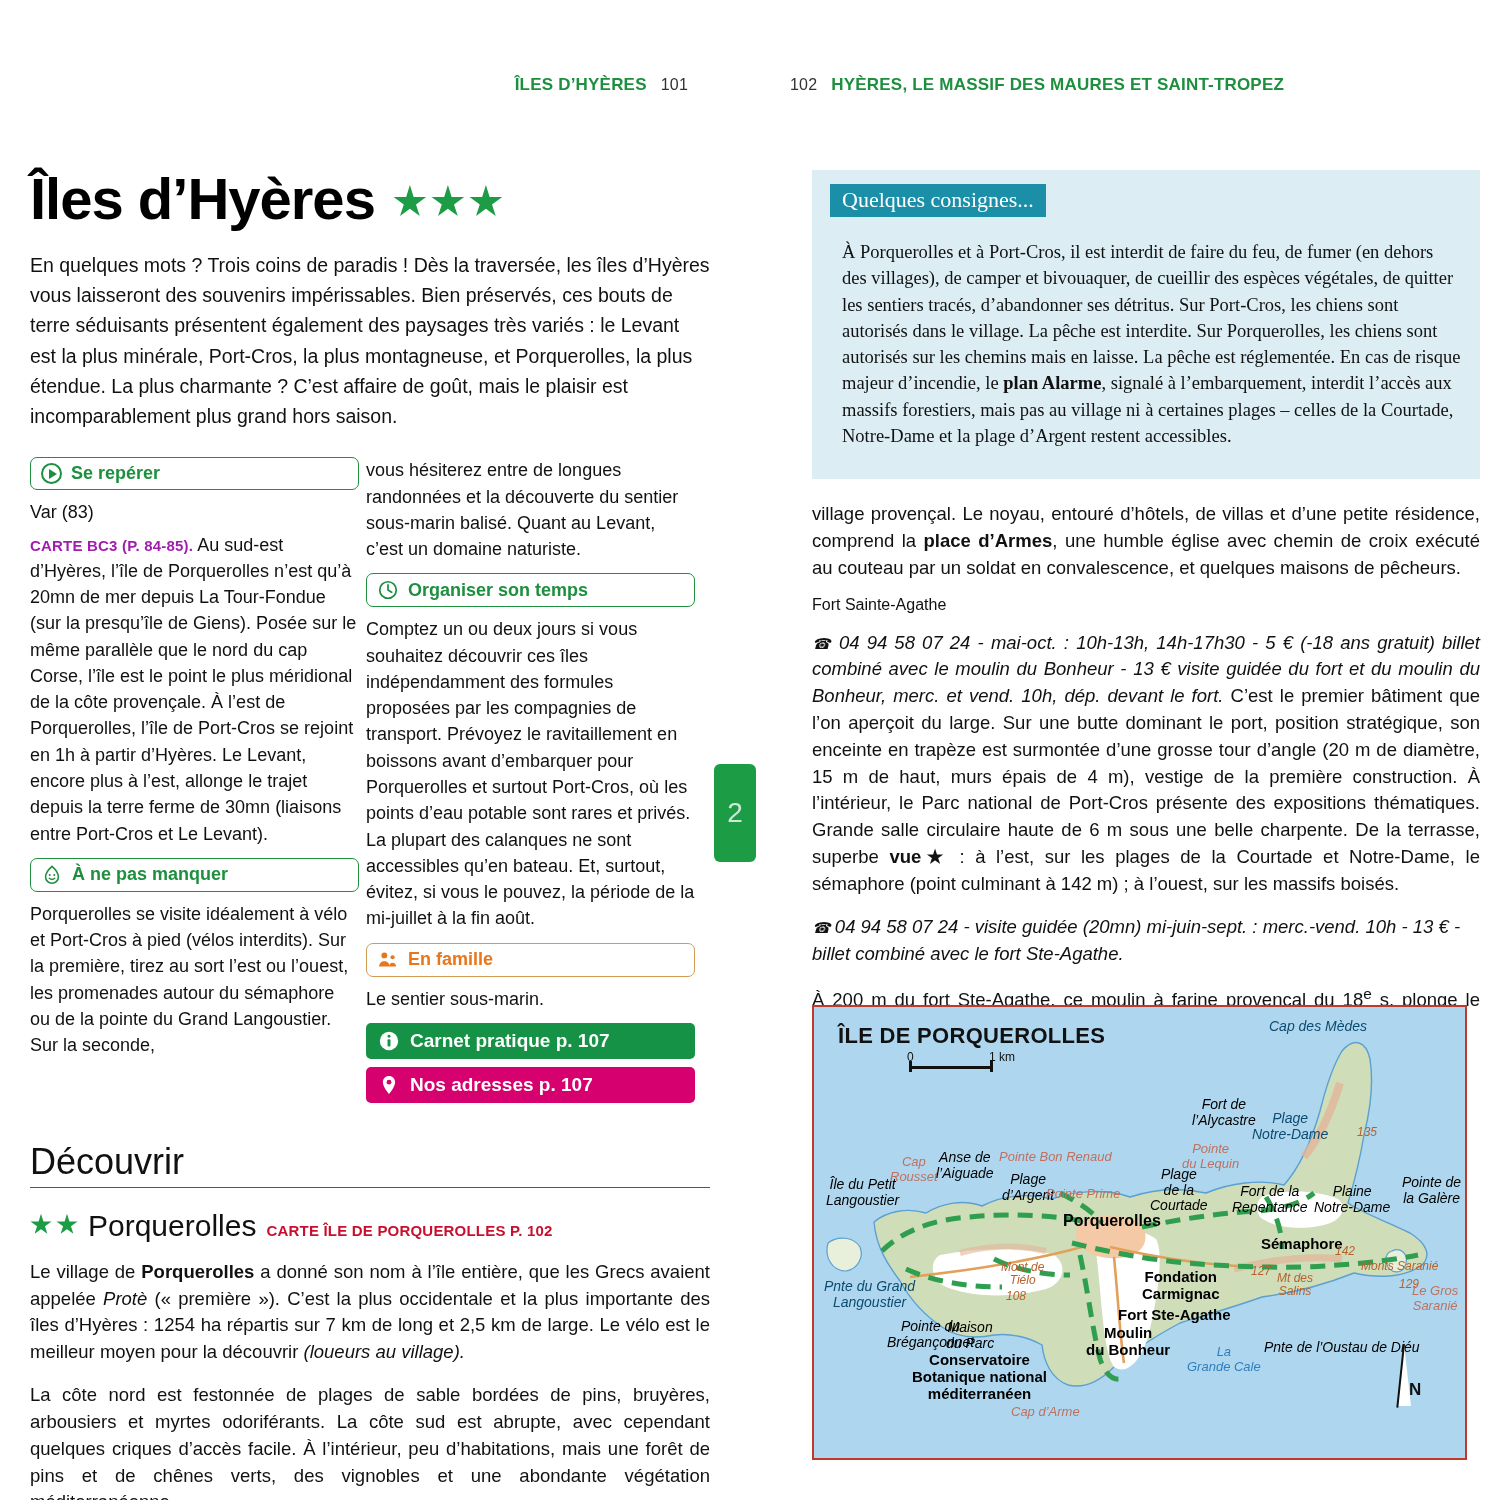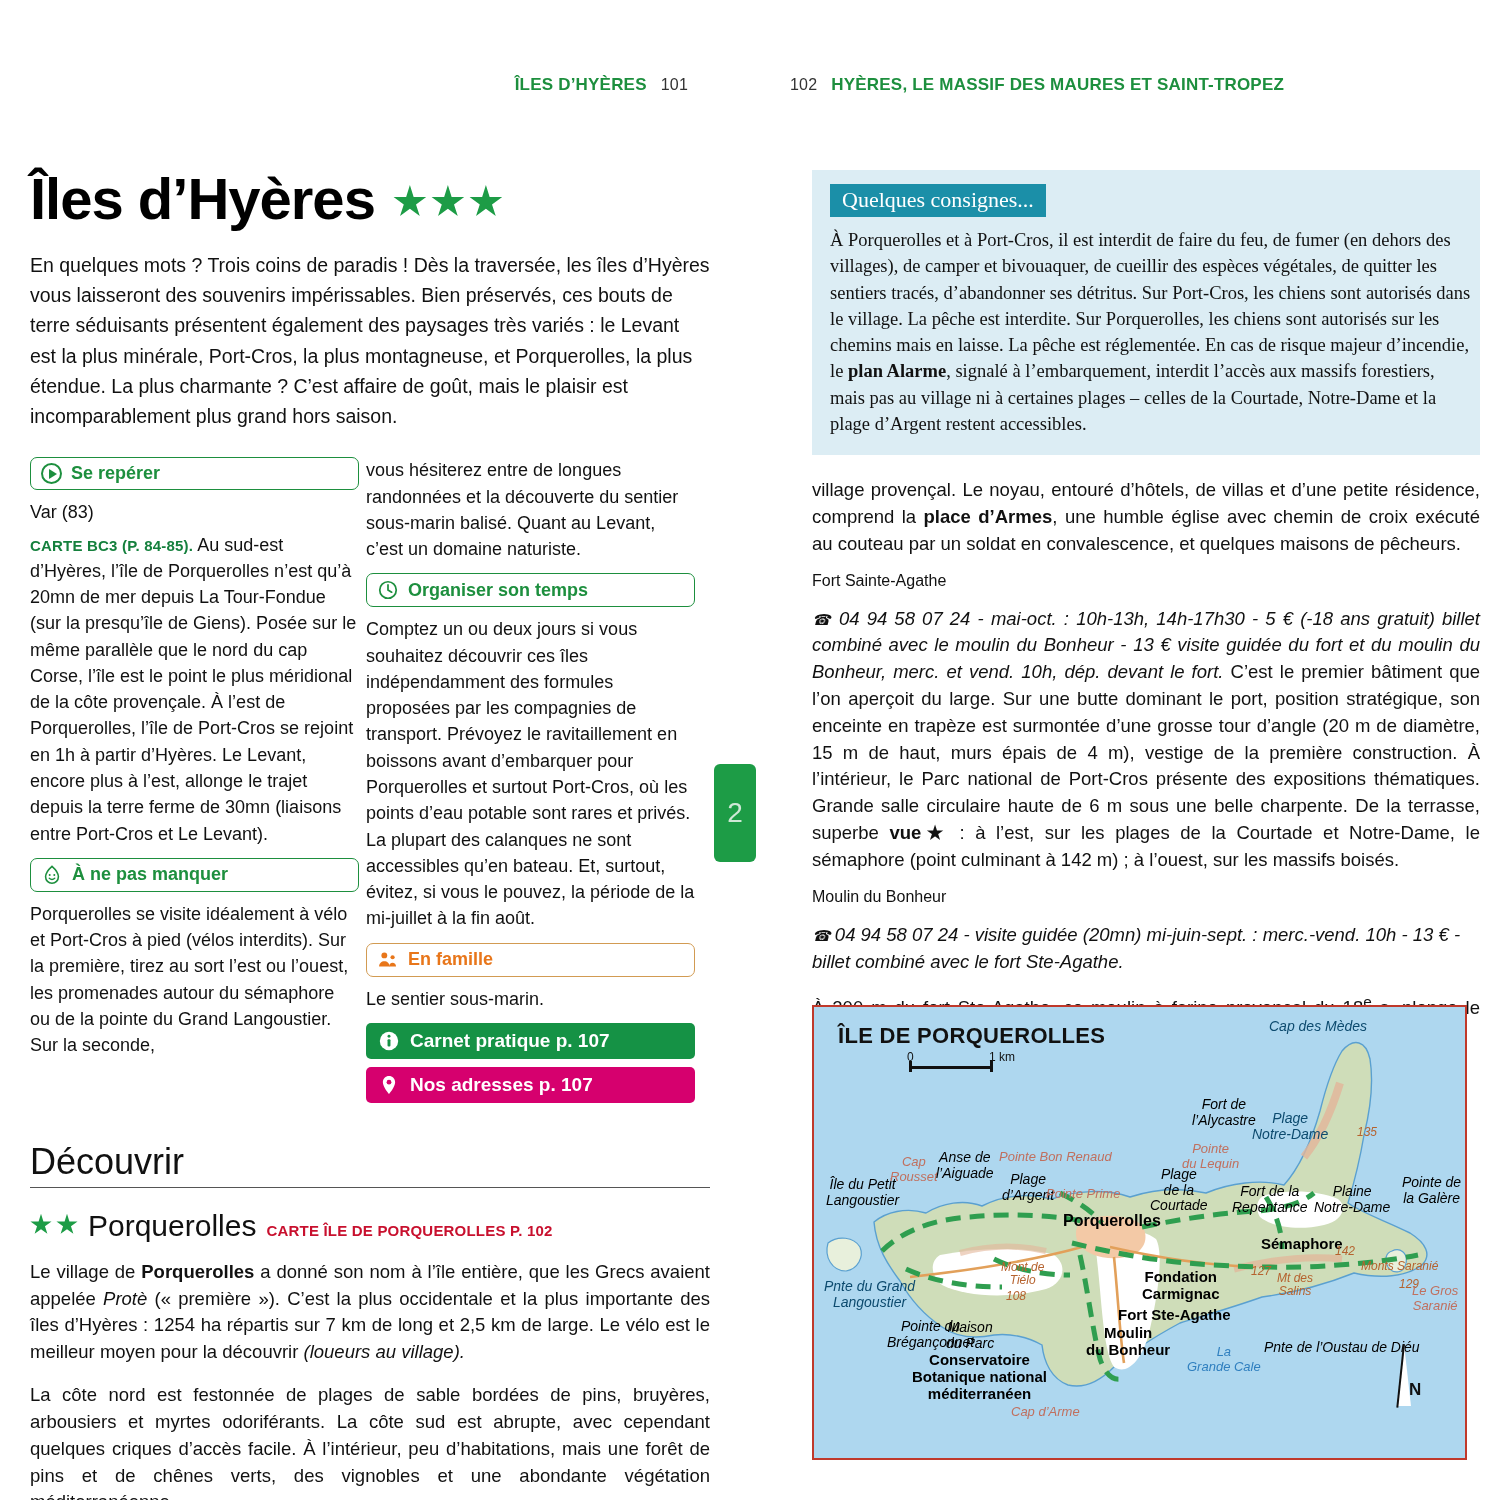--- a/index.html
+++ b/index.html
@@ -66,21 +66,21 @@
   }
   .icon-circle .tri {
     width:0;height:0;border-left:8px solid #1d8f3e;
     border-top:5px solid transparent;border-bottom:5px solid transparent;
     margin-left:2px;
   }
   .icon-svg { width:22px; height:22px; flex:none; display:block; }
 
   .boxtext { font-size:18px; line-height:1.46; margin:0 0 11px 0; }
   .boxtext.tight { margin-bottom:6px; }
-  .carte-ref { color:#15803d; font-weight:bold; font-size:15px; letter-spacing:.2px; }
+  .carte-ref { color:#a21caf; font-weight:bold; font-size:15px; letter-spacing:.2px; }
 
   
   .cta {
     display:flex; align-items:center; gap:10px;
     border-radius:5px; padding:7px 12px; margin-bottom:8px;
     color:#fff; font-weight:bold; font-size:19px;
   }
   .cta.green { background:#159245; }
   .cta.pink  { background:#d6006e; }
 
@@ -113,21 +113,21 @@
   .consignes {
     background:#dcedf4; padding:14px 6px 18px 18px; margin-bottom:22px;
   }
   .consignes-tag {
     display:inline-block; background:#1b8fa8; color:#fff;
     font-family:"Liberation Serif", serif; font-size:22px;
     padding:3px 12px 4px 12px; margin-bottom:10px;
   }
   .consignes p {
     font-family:"Liberation Serif", serif;
-    font-size:18.5px; line-height:1.42; margin:0; color:#111;
+    font-size:18.5px; line-height:1.42; margin:12px; color:#111;
   }
 
   
   .mapbox {
     position:absolute; left:812px; top:1005px; width:655px; height:455px;
     border:2px solid #c0392b; background:#aed7ef; overflow:hidden;
   }
   .map-title {
     position:absolute; left:24px; top:16px;
     font-size:22px; font-weight:bold; color:#111; letter-spacing:.3px;
@@ -285,21 +285,20 @@
   <div class="consignes">
     <div class="consignes-tag">Quelques consignes...</div>
     <p><span>À Porquerolles et à Port-Cros, il est interdit de faire du feu, de fumer (en dehors des villages), de camper et bivouaquer, de cueillir des espèces végétales, de quitter les sentiers tracés, d’abandonner ses détritus. Sur Port-Cros, les chiens sont autorisés dans le village. La pêche est interdite. Sur Porquerolles, les chiens sont autorisés sur les chemins mais en laisse. La pêche est réglementée. En cas de risque majeur d’incendie, le </span><b>plan Alarme</b><span>, signalé à l’embarquement, interdit l’accès aux massifs forestiers, mais pas au village ni à certaines plages – celles de la Courtade, Notre-Dame et la plage d’Argent restent accessibles.</span></p>
   </div>
 
   <p class="body-p"><span>village provençal. Le noyau, entouré d’hôtels, de villas et d’une petite résidence, comprend la </span><b>place d’Armes</b><span>, une humble église avec chemin de croix exécuté au couteau par un soldat en convalescence, et quelques maisons de pêcheurs.</span></p>
 
   <h3 class="sub">Fort Sainte-Agathe</h3>
   <p class="body-p"><span style="font-style:italic;font-size:15px">☎&nbsp;</span><i>04 94 58 07 24 - mai-oct. : 10h-13h, 14h-17h30 - 5 € (-18 ans gratuit) billet combiné avec le moulin du Bonheur - 13 € visite guidée du fort et du moulin du Bonheur, merc. et vend. 10h, dép. devant le fort.</i><span> C’est le premier bâtiment que l’on aperçoit du large. Sur une butte dominant le port, position stratégique, son enceinte en trapèze est surmontée d’une grosse tour d’angle (20 m de diamètre, 15 m de haut, murs épais de 4 m), vestige de la première construction. À l’intérieur, le Parc national de Port-Cros présente des expositions thématiques. Grande salle circulaire haute de 6 m sous une belle charpente. De la terrasse, superbe </span><b>vue★</b><span> : à l’est, sur les plages de la Courtade et Notre-Dame, le sémaphore (point culminant à 142 m) ; à l’ouest, sur les massifs boisés.</span></p>
 
-  <h3 class="sub">Moulin du Bonheur</h3>
   <p class="body-p noj"><span style="font-style:italic;font-size:15px">☎&nbsp;</span><i>04 94 58 07 24 - visite guidée (20mn) mi-juin-sept. : merc.-vend. 10h - 13 € - billet combiné avec le fort Ste-Agathe.</i></p>
   <p class="body-p"><span>À 200 m du fort Ste-Agathe, ce moulin à farine provençal du 18</span><sup>e</sup><span> s. plonge le visiteur dans les traditions agricoles de l’île.</span></p>
 </div>
 
 <div class="mapbox">
 
   <svg width="664" height="451" viewBox="0 0 664 451" style="position:absolute;left:0;top:0;">
 
     <g>
       <path d="M60 215 C72 205 92 200 112 206 C128 196 150 192 168 199

